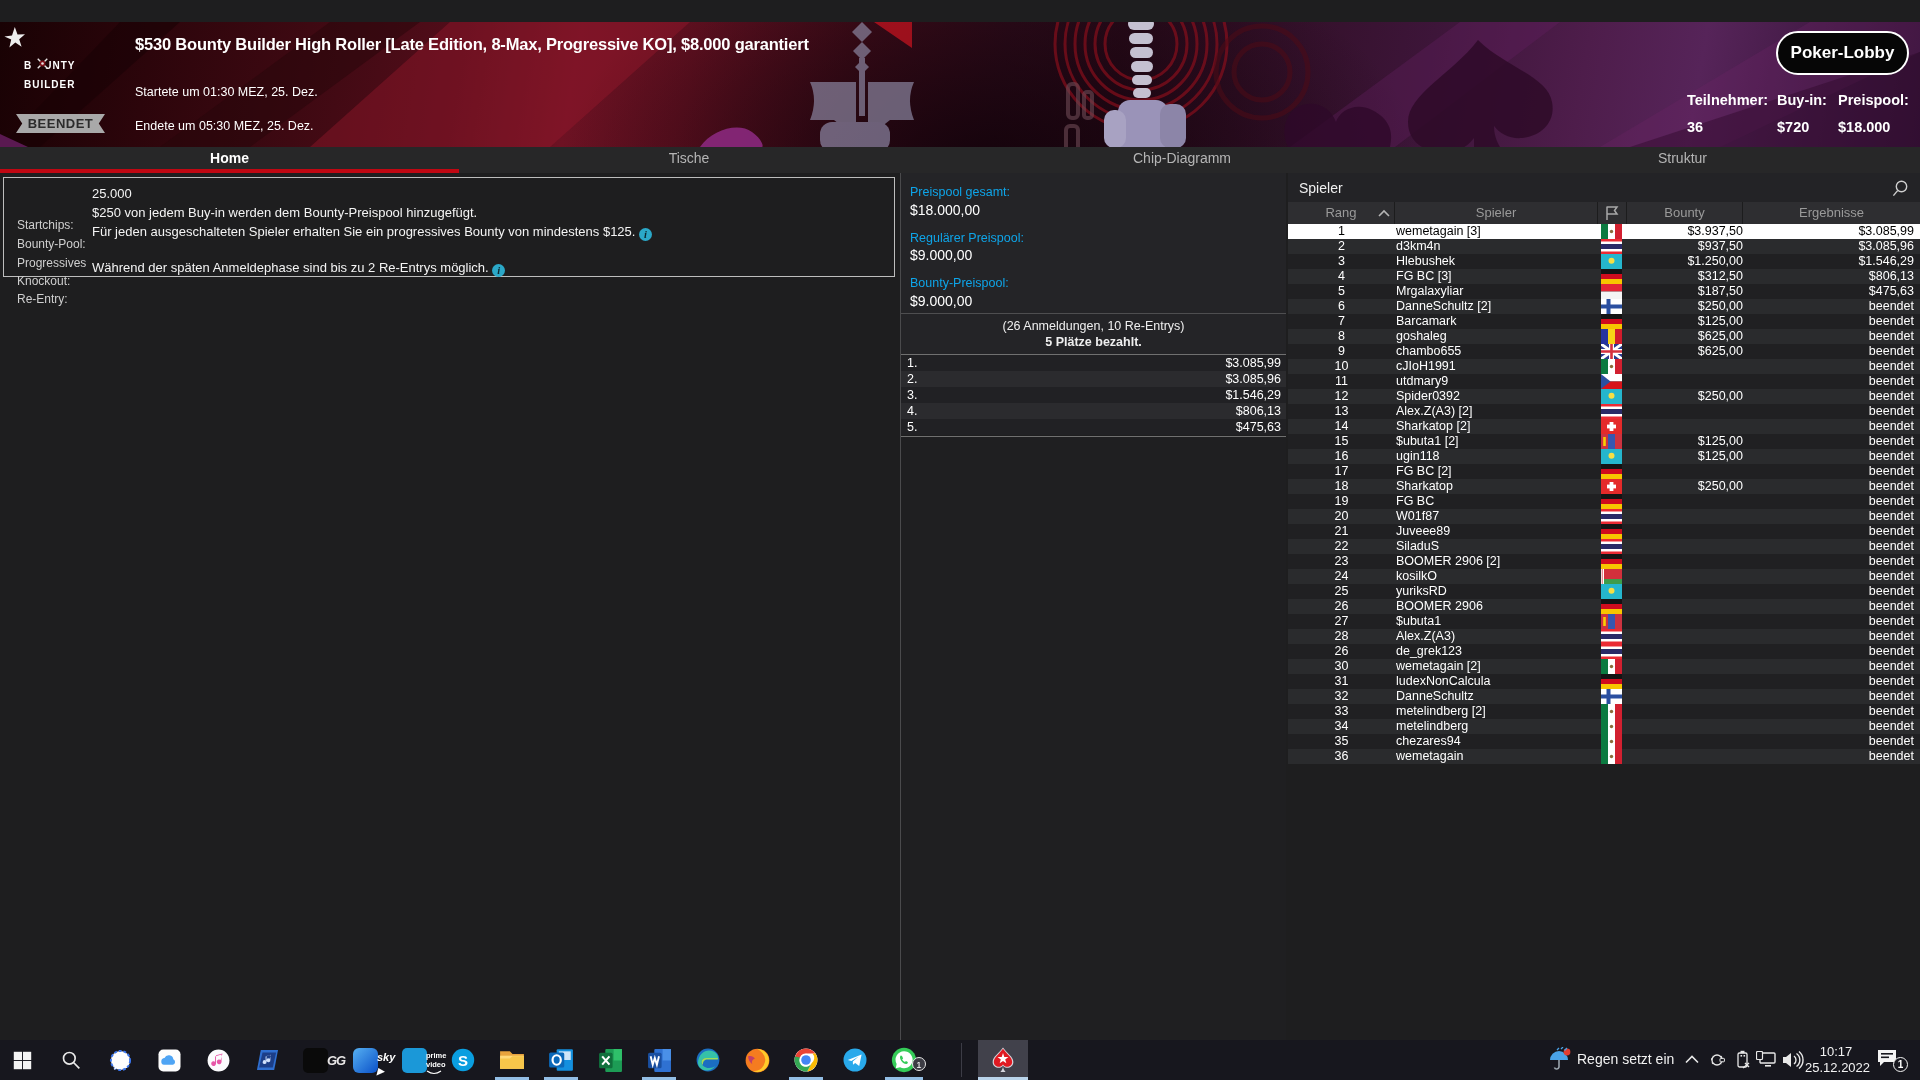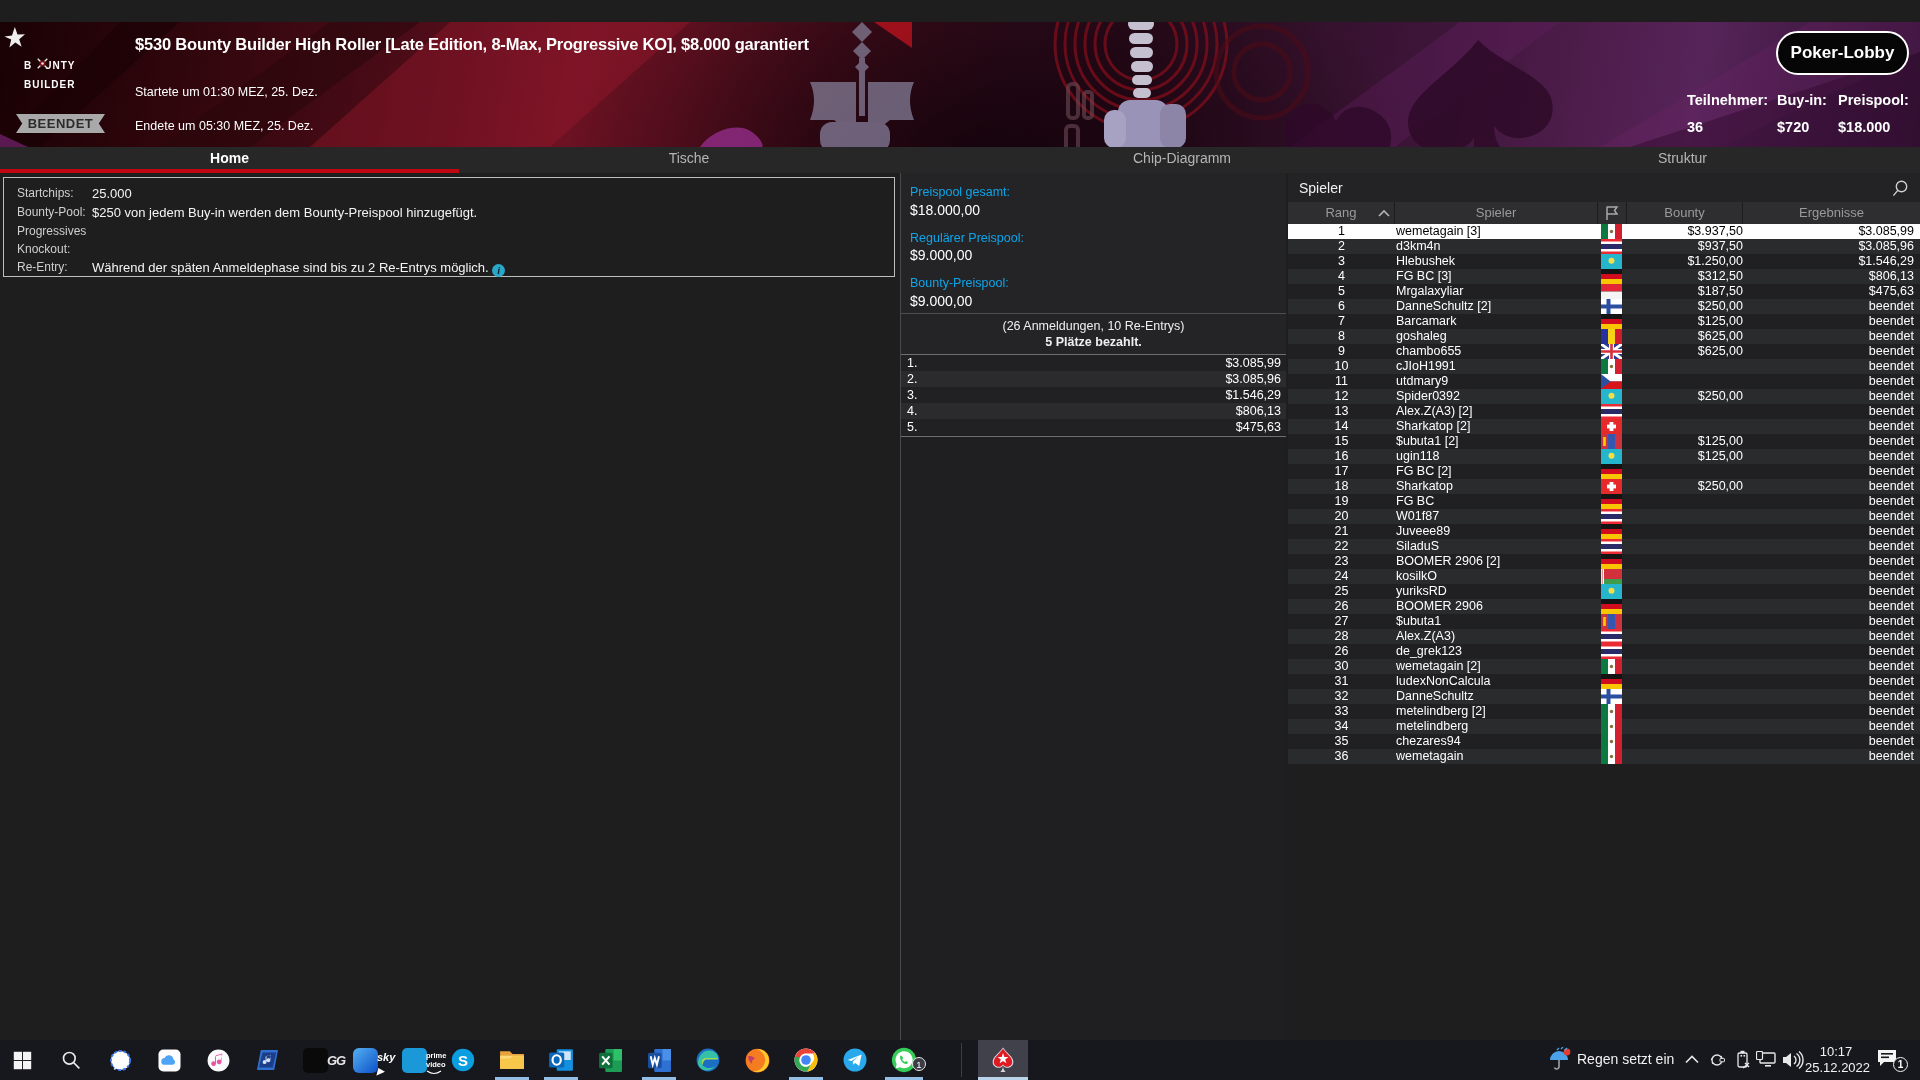--- a/index.html
+++ b/index.html
@@ -37,21 +37,21 @@
 
 #tabs { position:absolute; left:0; top:147px; width:1920px; height:26px; background:#272728; }
 #tabs .tab { position:absolute; top:0; height:22px; font-size:14px;
   color:#b5b5b5; text-align:center; line-height:23px; }
 #tabs .active { color:#fff; font-weight:bold; }
 #redline { position:absolute; left:0; top:169px; width:459px; height:4px; background:#c00712; }
 
 #content { position:absolute; left:0; top:173px; width:1920px; height:867px; background:#1e1e1f; }
 #infobox { position:absolute; left:3px; top:4px; width:892px; height:100px;
   border:1px solid #bdbdbd; font-size:13px; }
-#infobox .lbl { position:absolute; left:13px; color:#cfcfcf; font-size:12px; }
+#infobox .lbl { position:absolute; left:13px; color:#cfcfcf; font-size:12px;margin-top:32px; }
 #infobox .val { position:absolute; left:88px; color:#f4f4f4; }
 .info-i { display:inline-block; width:13px; height:13px; border-radius:7px;
   background:#2ba8c8; color:#0c2830; font-size:10.5px; font-weight:bold;
   text-align:center; line-height:13px; vertical-align:-2px;
   font-family:"Liberation Serif",serif; font-style:italic; }
 
 #vline1 { position:absolute; left:900px; top:0; width:1px; height:867px; background:#4a4a4c; }
 #midtop { position:absolute; left:901px; top:0; width:385px; height:140px; background:#242427; }
 #midtop .l { position:absolute; left:9px; font-size:12.5px; color:#0ea5e9; }
 #midtop .v { position:absolute; left:9px; font-size:14px; color:#fff; }
@@ -187,20 +187,21 @@
 <div id="redline"></div>
 
 <div id="content">
   <div id="infobox">
     <div class="lbl" style="top:8px">Startchips:</div>
     <div class="val" style="top:8px">25.000</div>
     <div class="lbl" style="top:27px">Bounty-Pool:</div>
     <div class="val" style="top:27px">$250 von jedem Buy-in werden dem Bounty-Preispool hinzugefügt.</div>
     <div class="lbl" style="top:46px">Progressives</div>
     <div class="lbl" style="top:64px">Knockout:</div>
+    <div class="val" style="top:46px">Für jeden ausgeschalteten Spieler erhalten Sie ein progressives Bounty von mindestens $125. <span class="info-i">i</span></div>
     <div class="lbl" style="top:82px">Re-Entry:</div>
     <div class="val" style="top:82px">Während der späten Anmeldephase sind bis zu 2 Re-Entrys möglich. <span class="info-i">i</span></div>
   </div>
 
   <div id="vline1"></div>
   <div id="midtop">
     <div class="l" style="top:12px">Preispool gesamt:</div>
     <div class="v" style="top:29px">$18.000,00</div>
     <div class="l" style="top:58px">Regulärer Preispool:</div>
     <div class="v" style="top:74px">$9.000,00</div>

